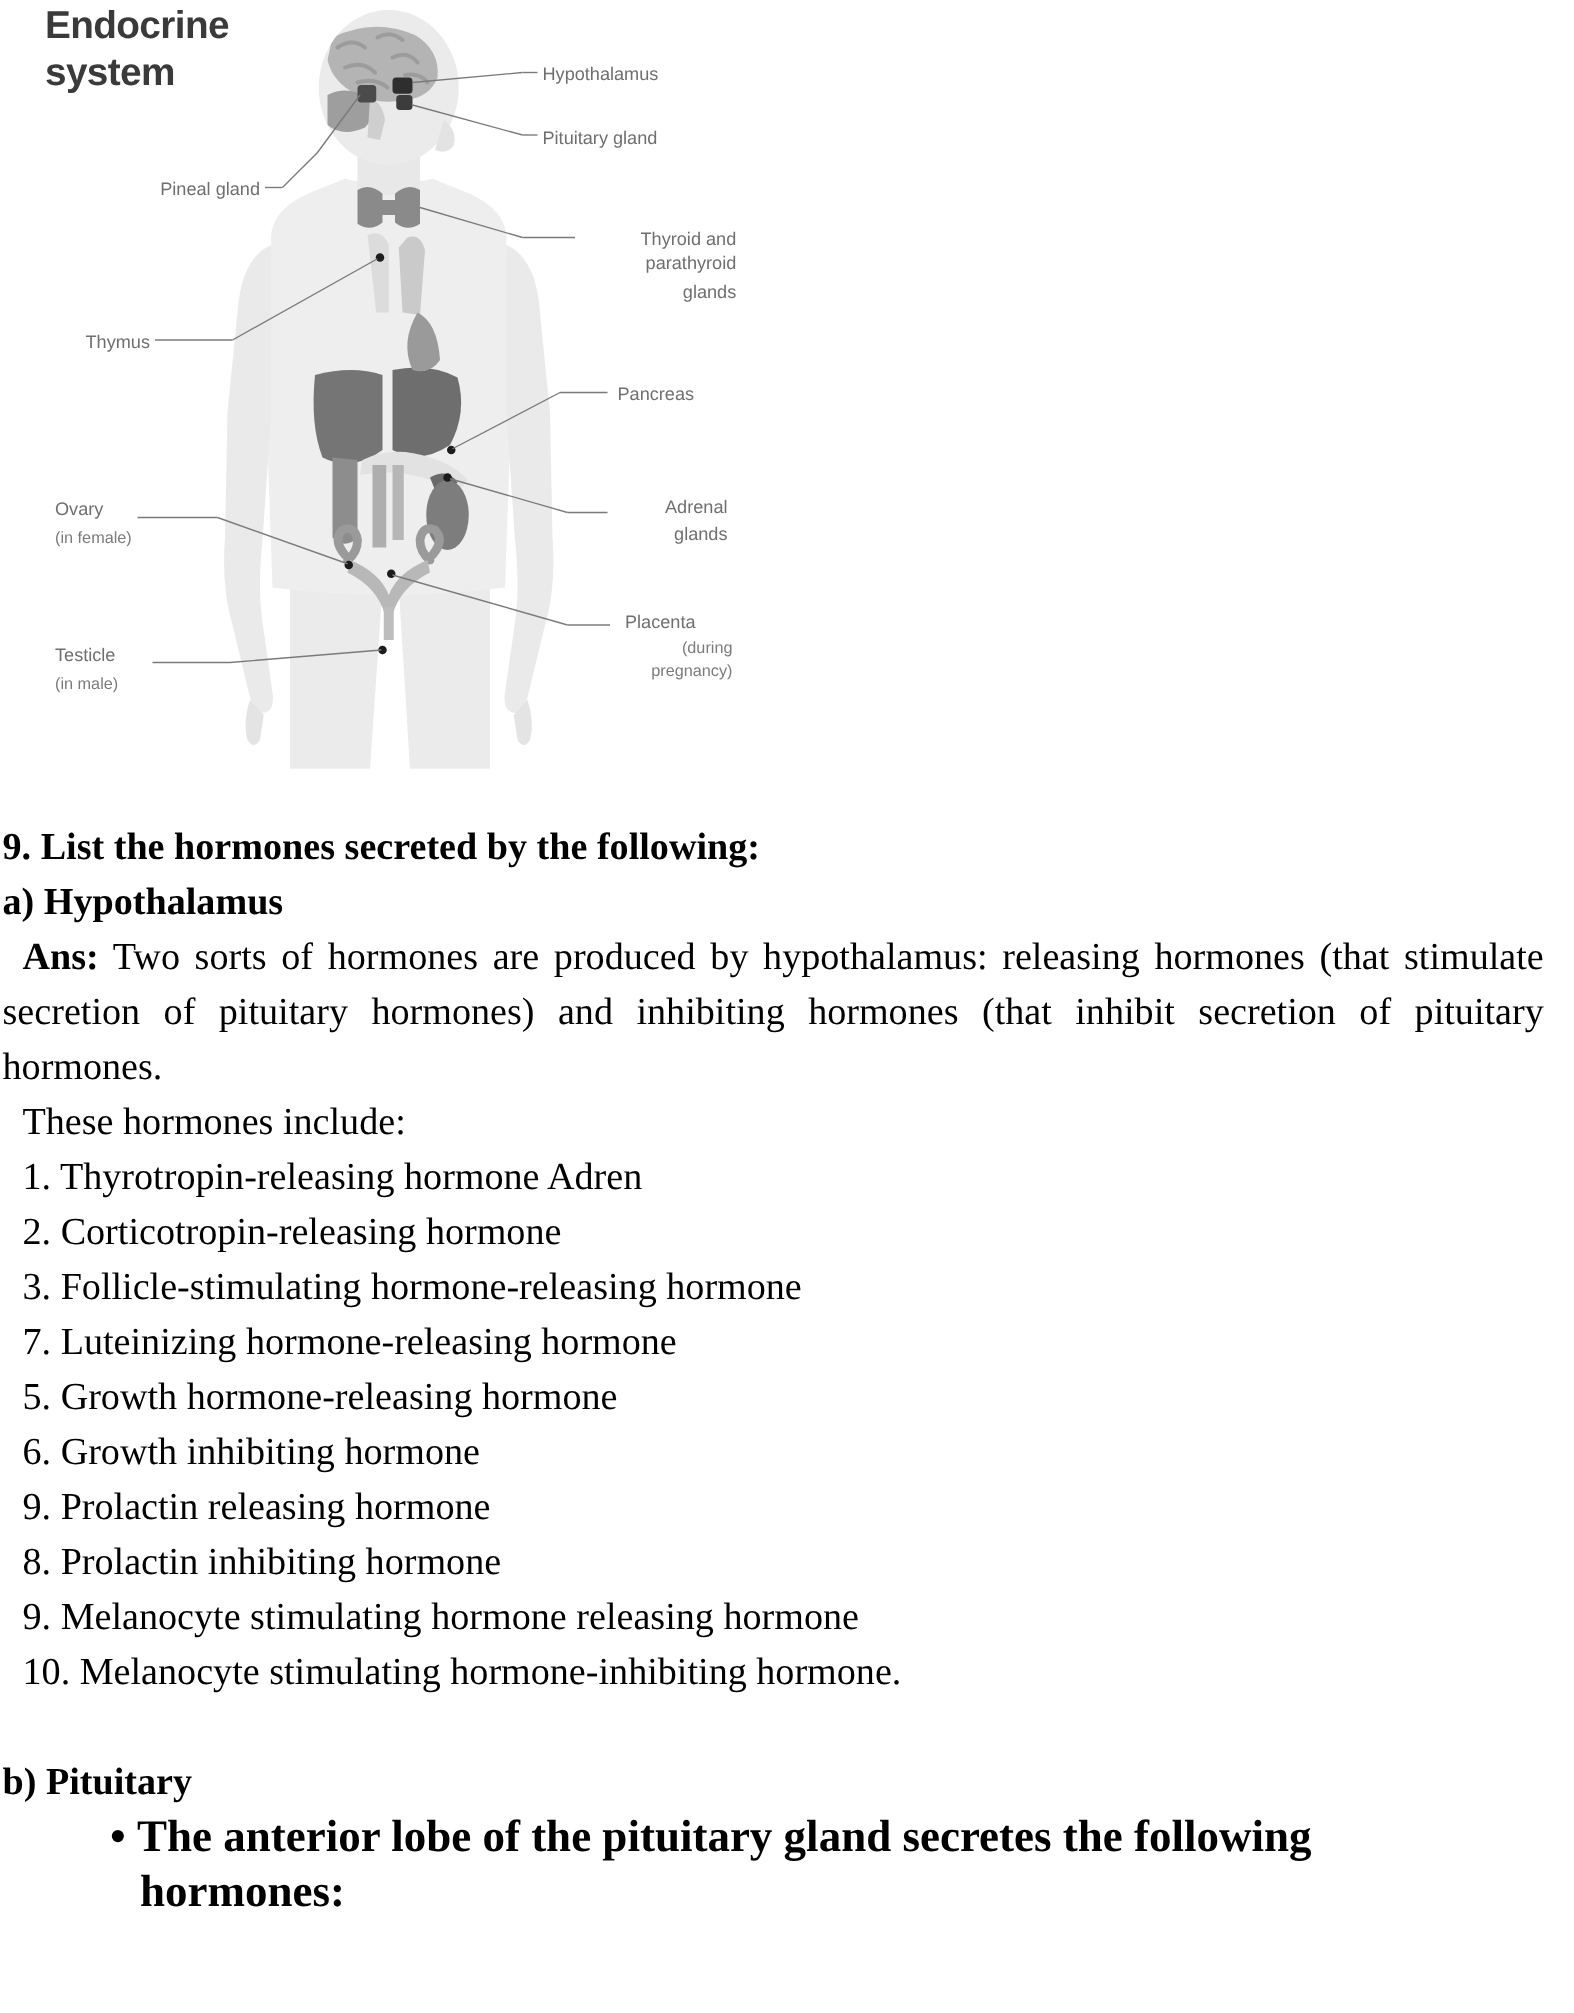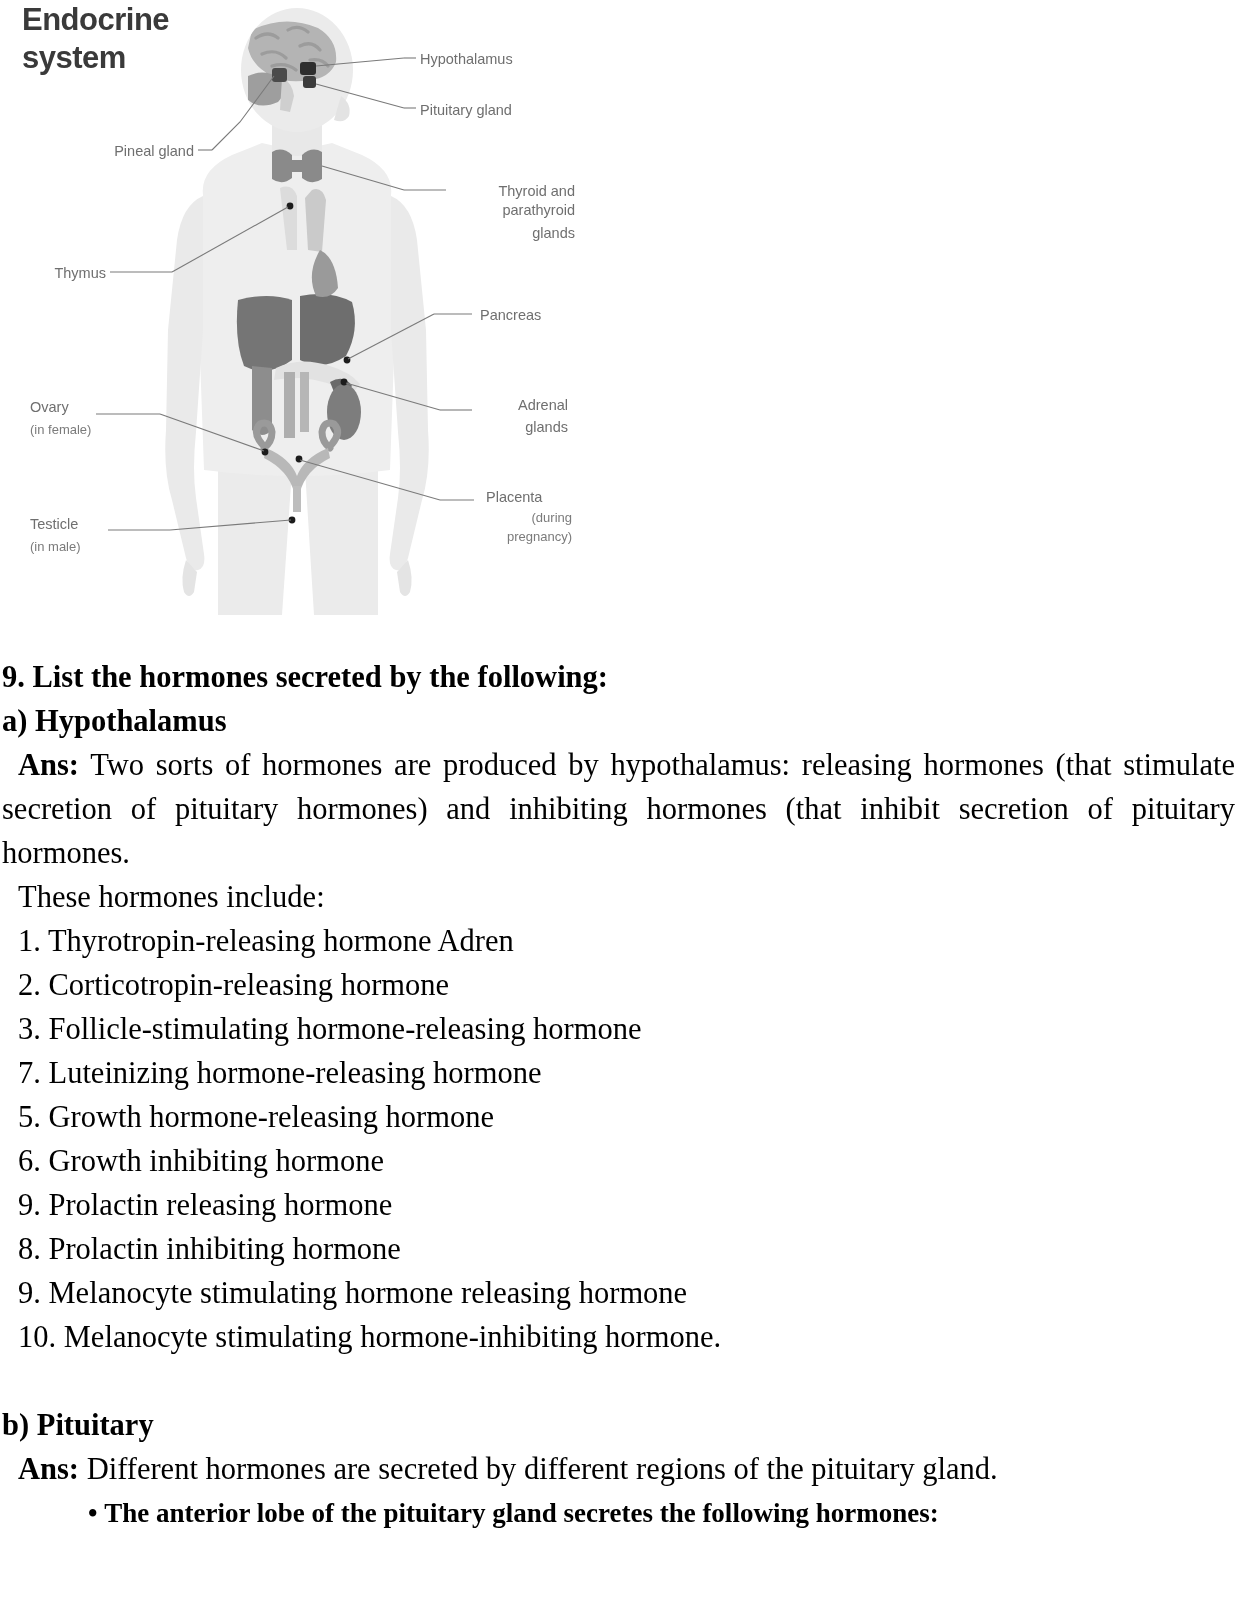--- a/index.html
+++ b/index.html
@@ -12,21 +12,21 @@
     height: 1610px;
     position: relative;
     font-family: "Liberation Serif", "DejaVu Serif", serif;
     color: #000000;
     overflow: hidden;
   }
 
   
   #diagram {
     position: absolute;
-    left: 0;
+    left: 14px;
     top: 0;
     width: 620px;
     height: 640px;
   }
   #diagram svg {
     display: block;
   }
   .dg-title {
     font-family: "Liberation Sans", "DejaVu Sans", sans-serif;
     font-weight: bold;
@@ -80,21 +80,21 @@
   .para b { font-weight: bold; margin-left: 16px; }
   .line {
     font-size: 30.5px;
     line-height: 44px;
     white-space: nowrap;
     margin-left: 16px;
   }
   .gap { height: 44px; }
   .bullet-item {
     font-weight: bold;
-    font-size: 27px;
+    font-size: 36px;
     line-height: 44px;
     margin-left: 86px;
     text-indent: -24px;
     padding-left: 24px;
     max-width: 1010px;
   }
 </style>
 </head>
 <body>
 
@@ -277,19 +277,18 @@
   <div class="line">6. Growth inhibiting hormone</div>
   <div class="line">9. Prolactin releasing hormone</div>
   <div class="line">8. Prolactin inhibiting hormone</div>
   <div class="line">9. Melanocyte stimulating hormone releasing hormone</div>
   <div class="line">10. Melanocyte stimulating hormone-inhibiting hormone.</div>
 
   <div class="gap"></div>
 
   <div class="sub-head">b) Pituitary</div>
 
-  <div class="para"><b>Ans:</b><span> Different hormones are secreted by different regions of the pituitary gland.</span></div>
 
   <div class="bullet-item">
     <span>•&nbsp;</span><span>The anterior lobe of the pituitary gland secretes the following hormones:</span>
   </div>
 
 </div>
 
 </body></html>

